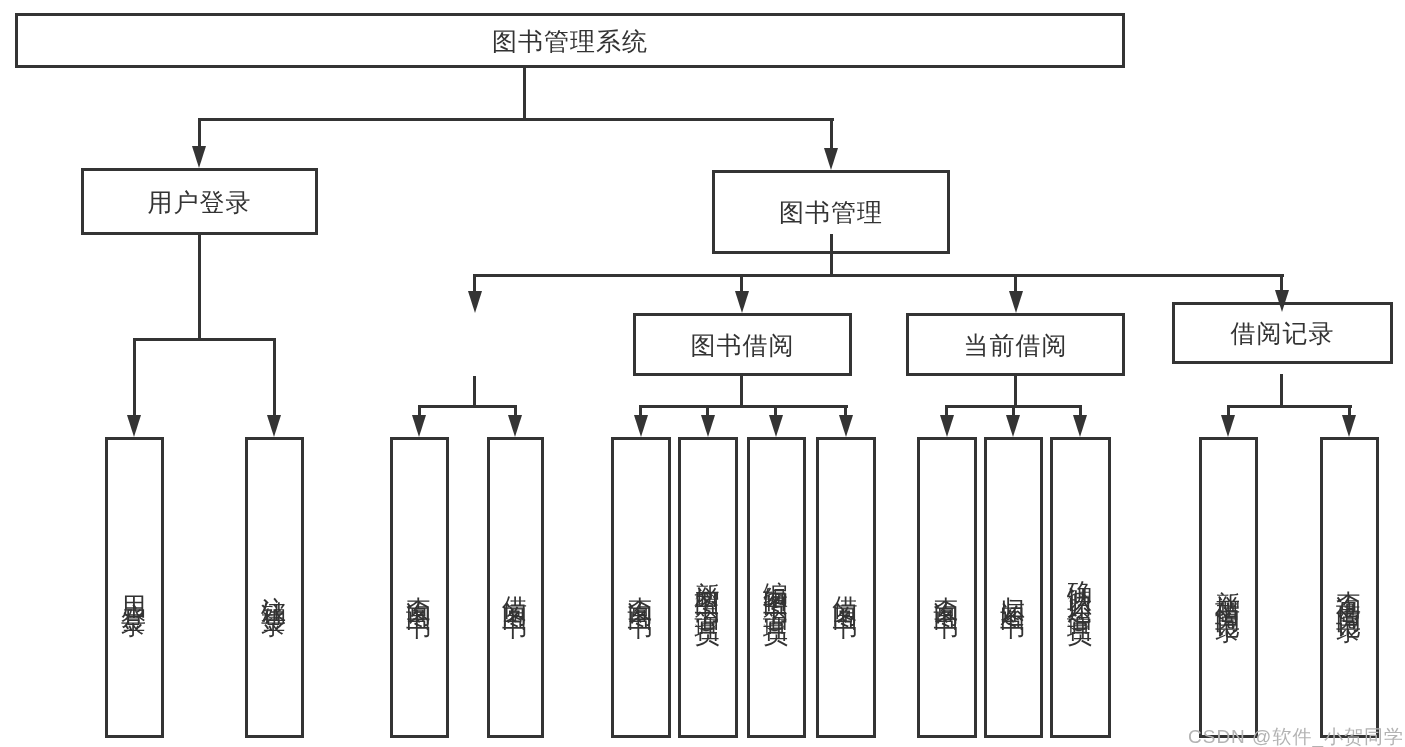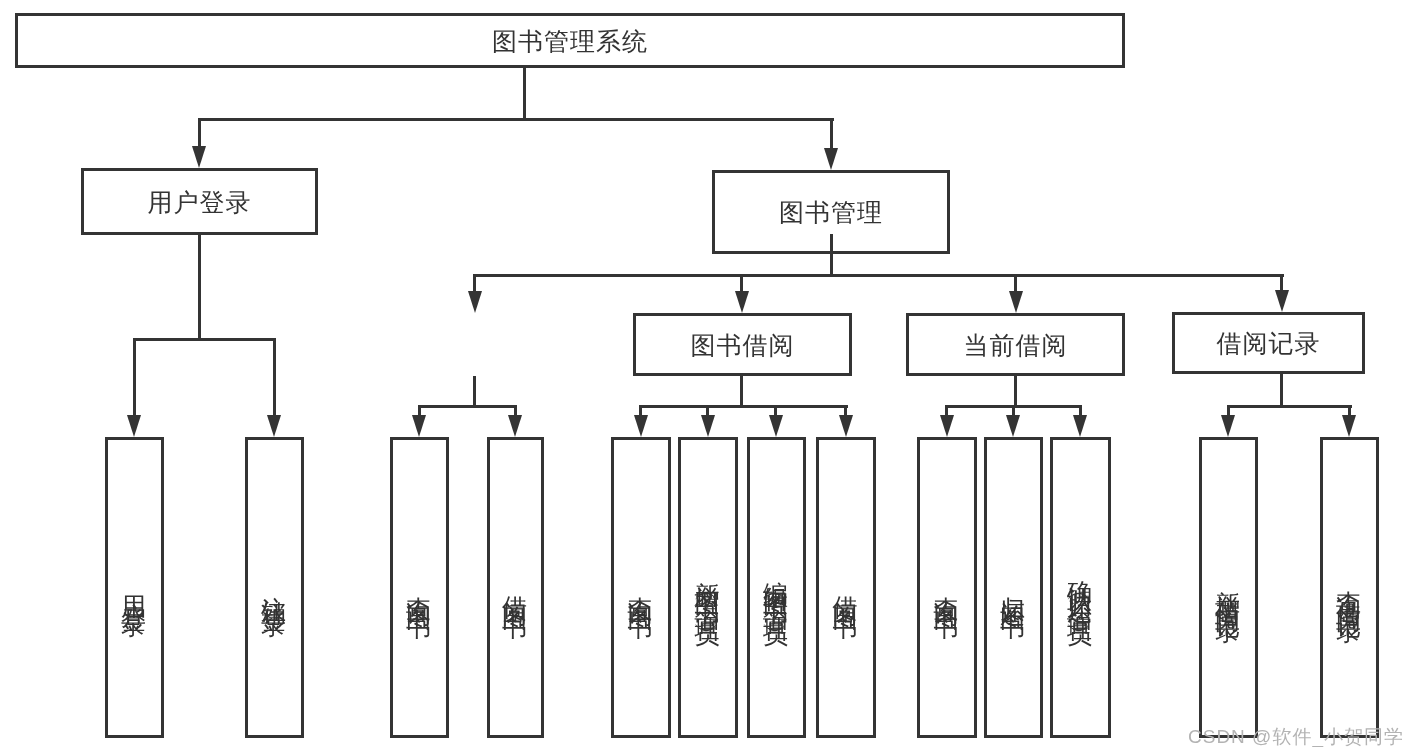--- a/index.html
+++ b/index.html
@@ -77,21 +77,21 @@
 
 
   <div class="box" style="left:633px;top:313px;width:219px;height:63px;">
     <span class="lbl">图书借阅</span>
   </div>
 
   <div class="box" style="left:906px;top:313px;width:219px;height:63px;">
     <span class="lbl">当前借阅</span>
   </div>
 
-  <div class="box" style="left:1172px;top:312px;width:193px;height:62px;">
+  <div class="box" style="left:1172px;top:302px;width:221px;height:62px;">
     <span class="lbl">借阅记录</span>
   </div>
 
   <div class="box leaf" style="left:105px;top:437px;width:59px;height:301px;">
     <span class="lbl">用户登录</span>
   </div>
   <div class="box leaf" style="left:245px;top:437px;width:59px;height:301px;">
     <span class="lbl">注销登录</span>
   </div>
 

